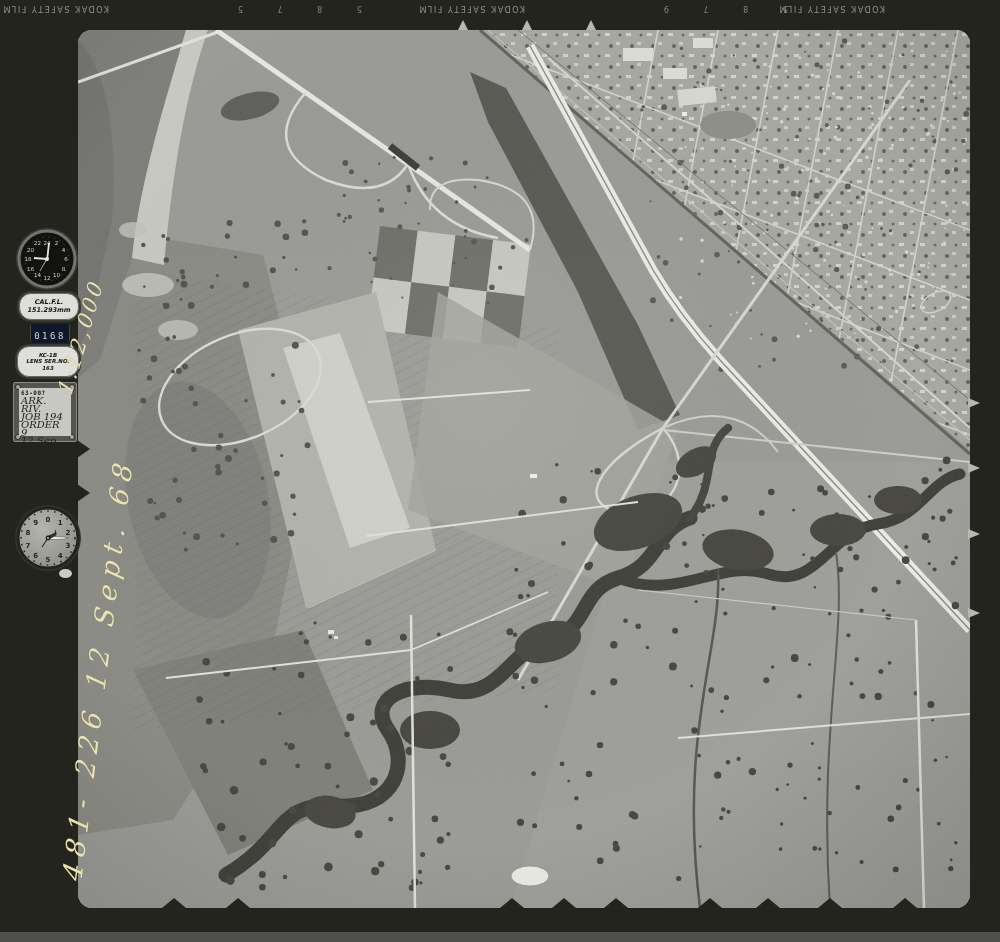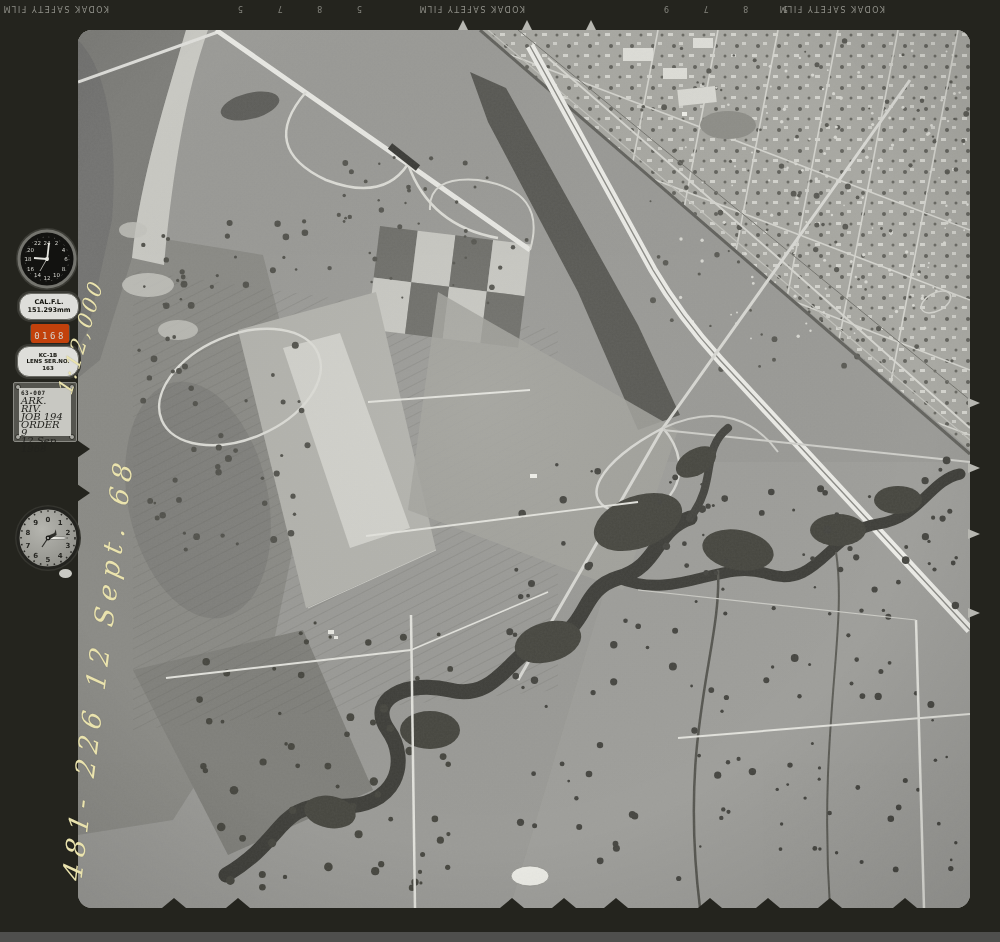--- a/index.html
+++ b/index.html
@@ -19,26 +19,26 @@
   .hw{position:absolute;color:#eae3ae;font-family:"DejaVu Serif",serif;font-style:italic;
       white-space:nowrap;text-shadow:0 0 1px rgba(0,0,0,.25);z-index:6;}
   .hw-scale{left:76px;top:374px;height:24px;font-size:21px;letter-spacing:3px;
             transform-origin:0 100%;transform:rotate(-74deg) skewX(-7deg);}
   .hw-frame{left:88px;top:852px;height:32px;font-size:27px;letter-spacing:7px;
             transform-origin:0 100%;transform:rotate(-83deg) skewX(-7deg);}
   
   .pill{position:absolute;background:#dededa;color:#15150f;border-radius:12px;
         border:1px solid #6a6a64;box-shadow:0 0 0 2px #3a3a34;
         display:flex;flex-direction:column;align-items:center;justify-content:center;
-        text-align:center;font-weight:bold;line-height:1.15;}
+        text-align:center;font-weight:bold;line-height:1.15;font-style:italic;}
   .pill-cal{left:19px;top:293px;width:58px;height:25px;font-size:6.5px;}
   .pill-lens{left:17px;top:346px;width:60px;height:29px;font-size:5.5px;}
   .counter{position:absolute;left:30px;top:324px;width:38px;height:16px;background:#83837d;
            border-radius:3px;border:1px solid #4a4a44;display:flex;align-items:center;justify-content:center;}
-  .counter-win{background:#c2410c;border-radius:2px;padding:0 3px;}
+  .counter-win{background:#0f172a;border-radius:2px;padding:0 3px;}
   .counter-win span{font-family:"DejaVu Sans Mono",monospace;font-size:9px;letter-spacing:2.5px;color:#d5d5cf;}
   .plate{position:absolute;left:13px;top:382px;width:62px;height:58px;background:#55554f;
          border:1px solid #8a8a84;border-radius:2px;}
   .plate-paper{position:absolute;left:5px;top:5px;right:5px;bottom:5px;background:#c8c8c2;
                color:#22221e;padding:1px 2px;line-height:8px;}
   .plate-code{font-family:"DejaVu Sans Mono",monospace;font-size:6px;font-weight:bold;letter-spacing:.5px;}
   .plate-hand{font-family:"DejaVu Serif",serif;font-style:italic;font-size:10px;}
   .screw{position:absolute;width:4px;height:4px;border-radius:50%;background:#a8a8a2;border:1px solid #2e2e28;}
   .inst{position:absolute;}
   .blob{position:absolute;left:59px;top:569px;width:13px;height:9px;border-radius:50%;background:#d9d9d3;opacity:.92;}

